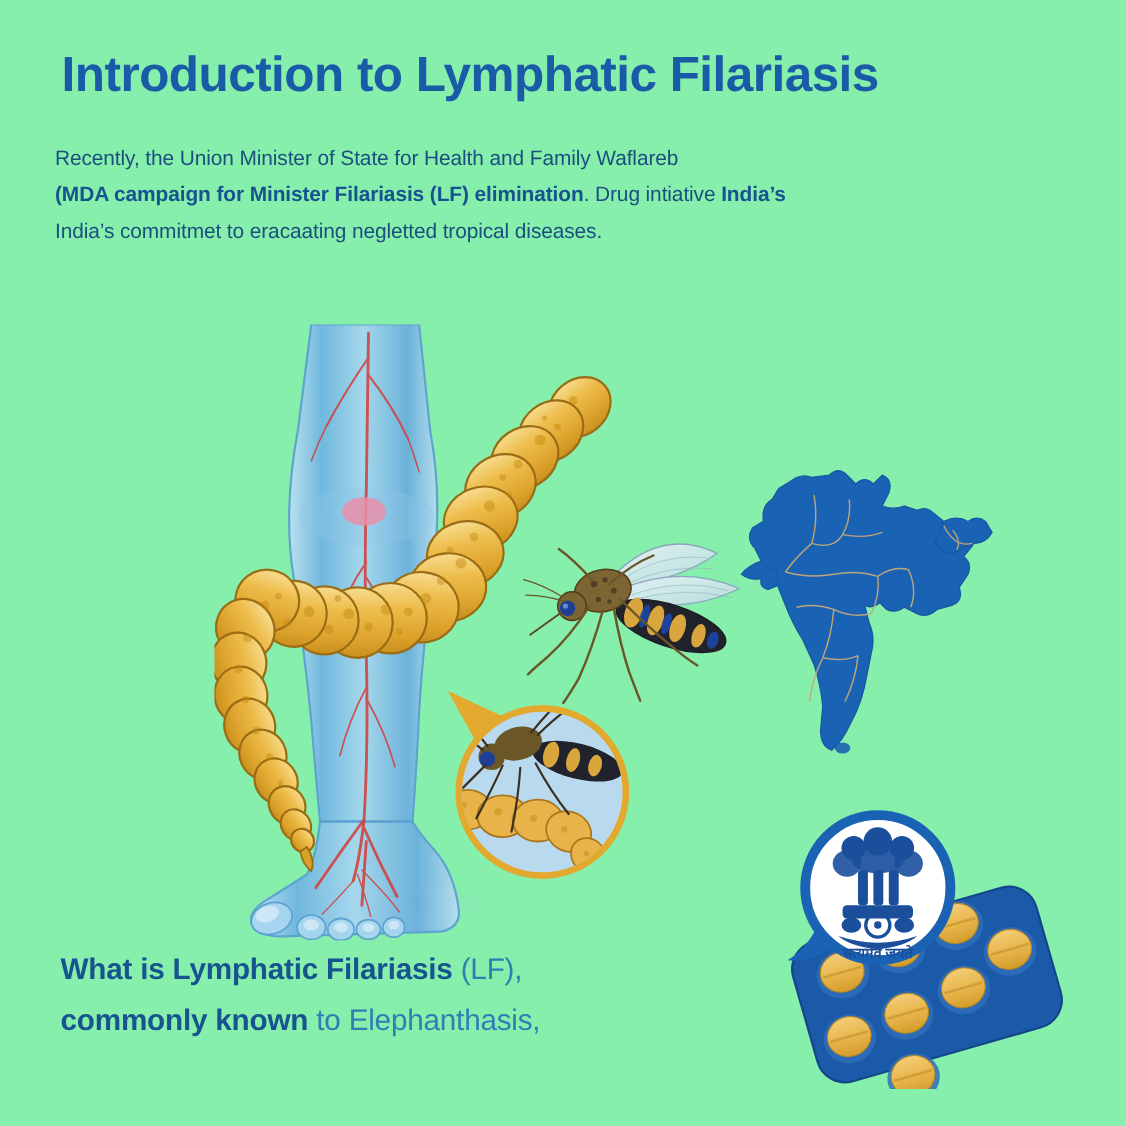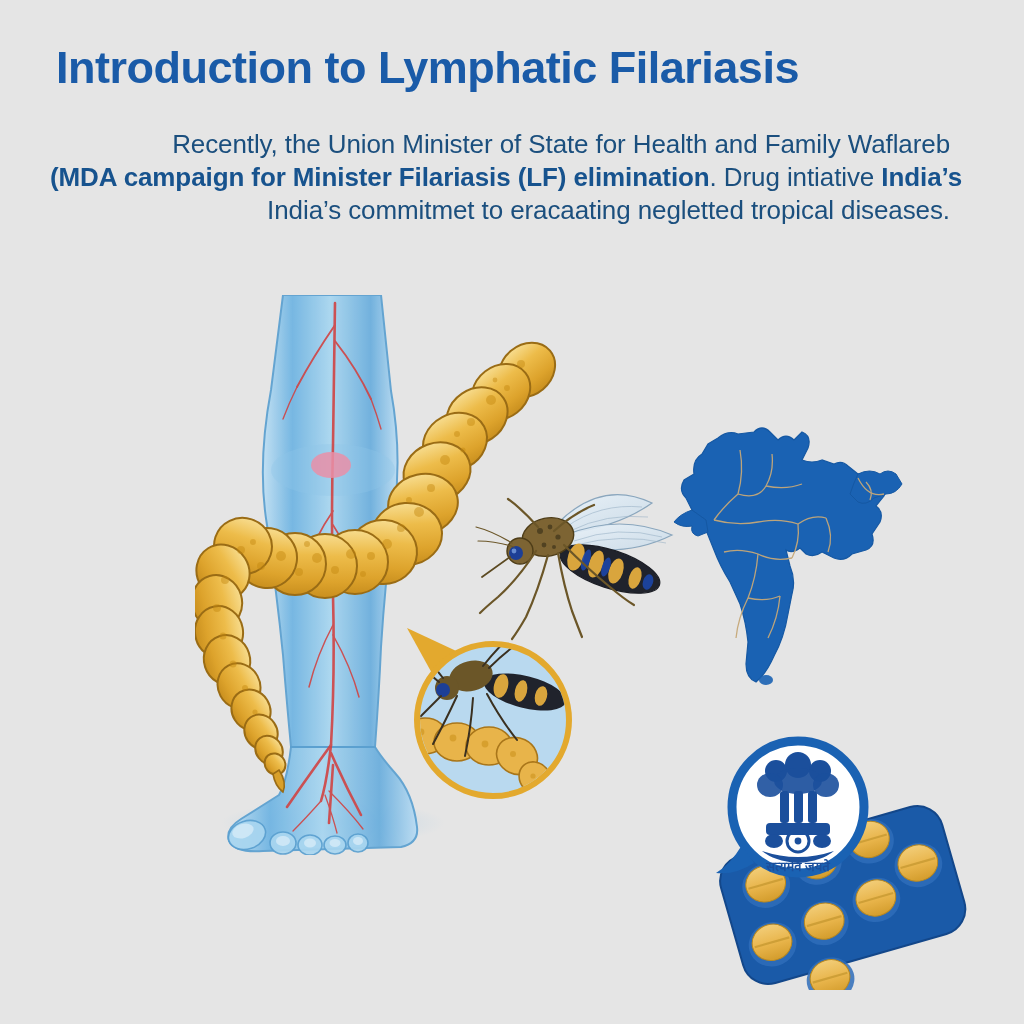--- a/index.html
+++ b/index.html
@@ -4,21 +4,21 @@
 <style>
   html, body {
     margin: 0;
     padding: 0;
     background: #ffffff;
   }
   #page {
     position: relative;
     width: 1024px;
     height: 1024px;
-    background: #e5e5e5;
+    background: #86efac;
     overflow: hidden;
     font-family: "Liberation Sans", sans-serif;
   }
 
   
   #title {
     position: absolute;
     left: 56px;
     top: 44px;
     width: 920px;
@@ -29,25 +29,24 @@
     line-height: 1.05;
     white-space: nowrap;
   }
 
   
   #intro {
     position: absolute;
     left: 50px;
     top: 128px;
     width: 900px;
-    font-size: 26px;
+    font-size: 19px;
     line-height: 33px;
     color: #1b4f7e;
     letter-spacing: -0.1px;
-    text-align: right;
   }
   #intro .ln { display: block; white-space: nowrap; }
   #intro b { font-weight: bold; color: #17538e; }
 
   
   #caption {
     position: absolute;
     left: 55px;
     top: 858px;
     width: 620px;
@@ -456,14 +455,22 @@
 
       <ellipse cx="74" cy="106" rx="9" ry="7"></ellipse>
       <ellipse cx="122" cy="106" rx="9" ry="7"></ellipse>
 
       <path d="M62 116 Q98 128 134 116 Q122 126 98 128 Q74 126 62 116 Z"></path>
     </g>
 
     <text x="98" y="136" text-anchor="middle" font-family="'Liberation Sans', sans-serif" font-size="13" fill="#1b4f9c" font-weight="bold">सत्यमेव जयते</text>
   </svg>
 
+  <div id="caption">
+    <span class="ln">
+      <b>What is Lymphatic Filariasis</b><span class="lite"> (LF),</span>
+    </span>
+    <span class="ln">
+      <b>commonly known</b><span class="lite"> to Elephanthasis,</span>
+    </span>
+  </div>
 
 </div>
 
 </body></html>

